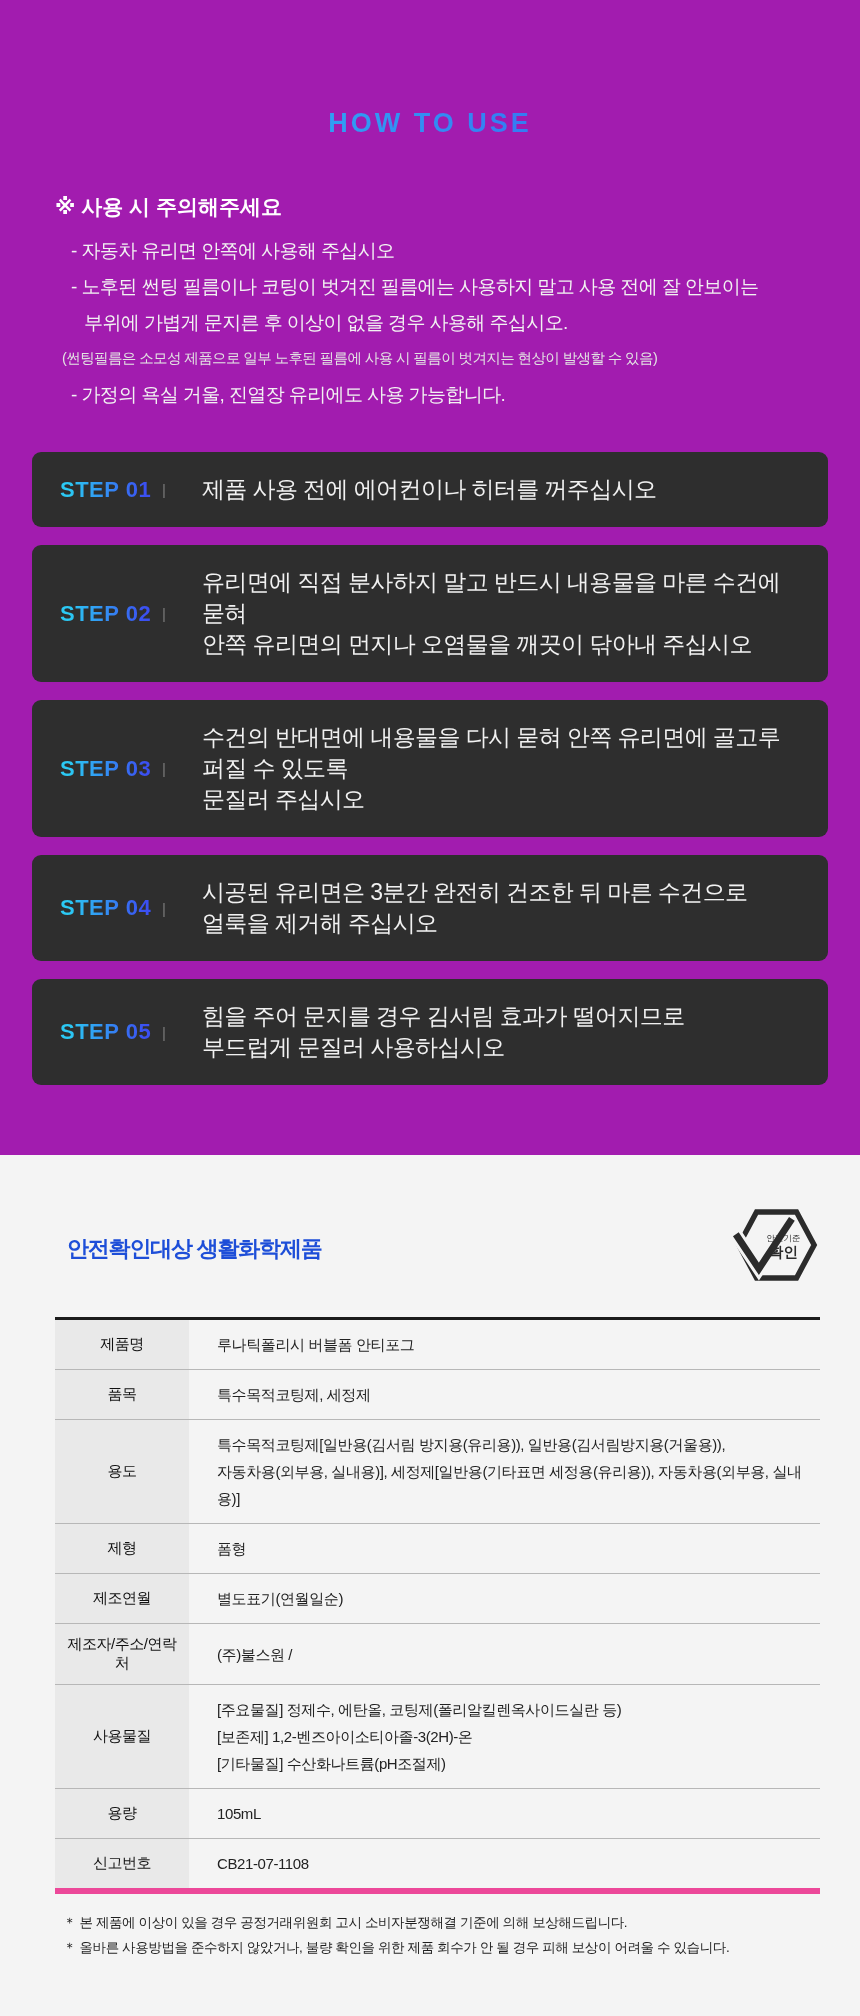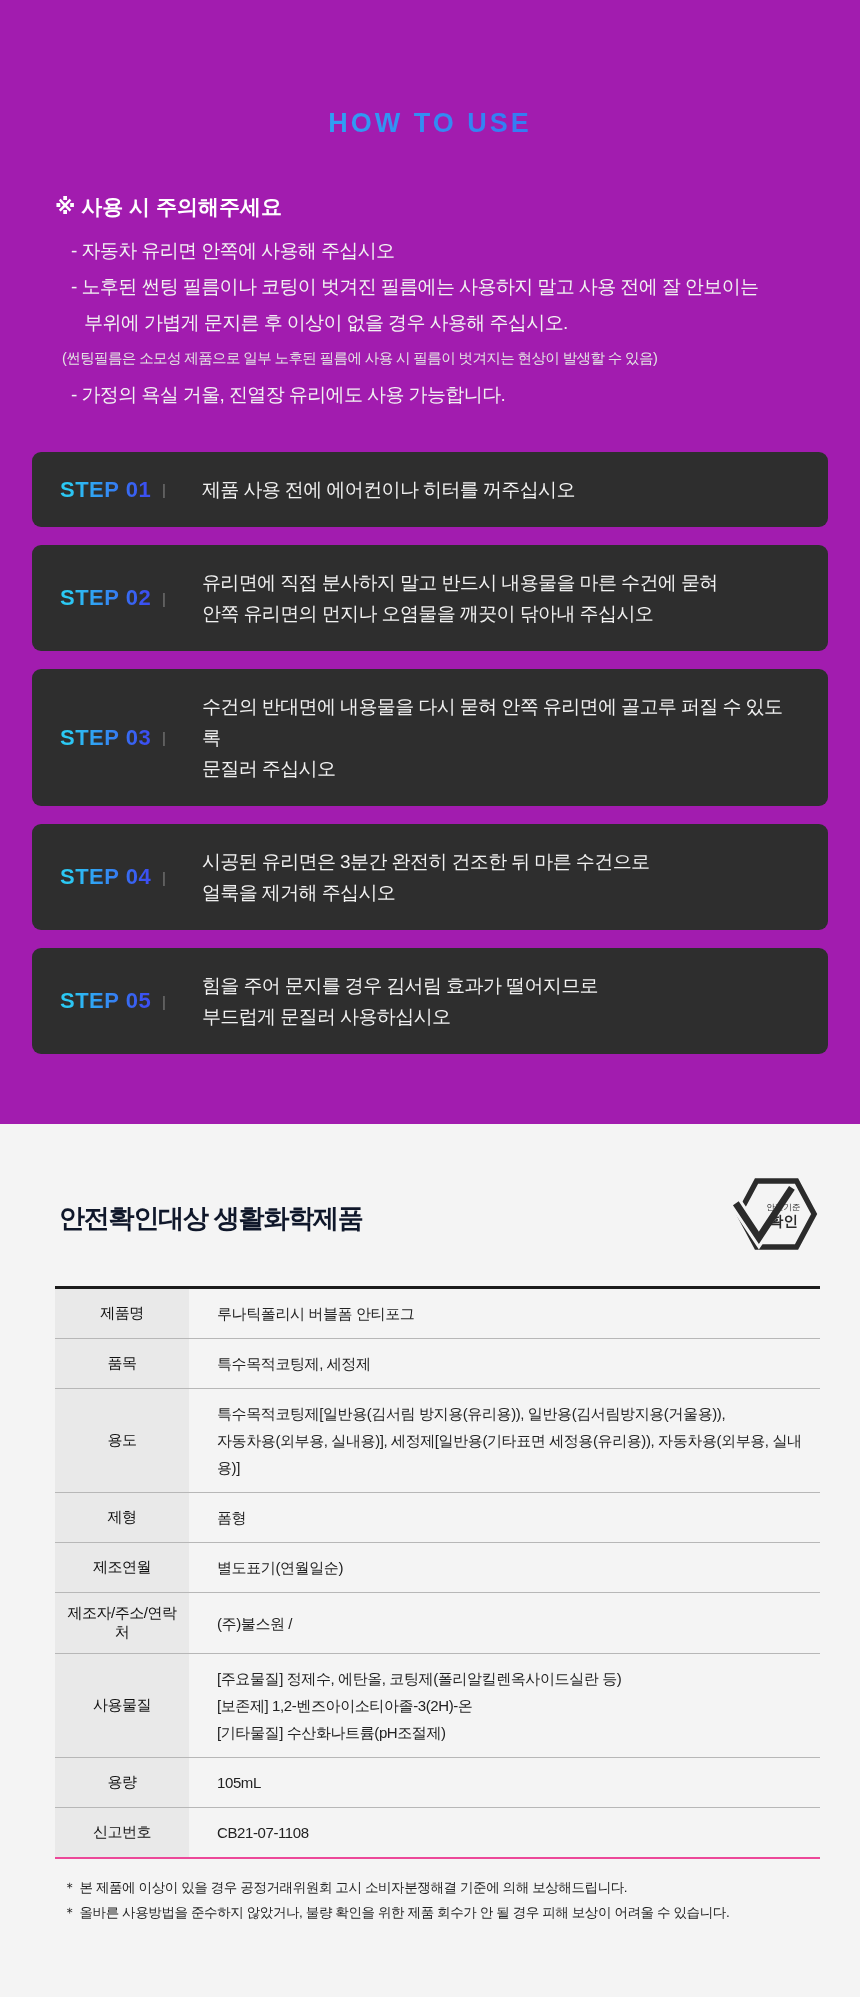--- a/index.html
+++ b/index.html
@@ -19,29 +19,29 @@
   .caution-heading{font-size:21px;font-weight:bold;color:#fff;margin-bottom:16px;}
   .c-line{font-size:19px;line-height:27px;margin:9px 16px;letter-spacing:-0.6px;}
   .c-line.cont{padding-left:13px;margin-top:2px;}
   .c-line.small{font-size:14.5px;color:#e3e3e3;padding-left:7px;margin:4px 0 8px;}
 
   .steps{margin:44px 32px 0;}
   .step{background:#2e2e2e;border-radius:9px;display:flex;align-items:center;
         padding:22px 28px;margin-bottom:18px;box-sizing:border-box;min-height:72px;gap:8px;}
   .step-label{font-size:22px;font-weight:bold;width:94px;flex:none;letter-spacing:0.5px;}
   .step-divider{color:#7a7a7a;font-size:15px;margin-right:28px;flex:none;}
-  .step-text{color:#f1f1f1;font-size:19px;line-height:31px;letter-spacing:-0.6px;}
+  .step-text{color:#f1f1f1;font-size:23px;line-height:31px;letter-spacing:-0.6px;}
 
   
   .light{background:#f4f4f4;padding:54px 40px 72px 55px;}
-  .section-heading{font-size:26px;font-weight:800;color:#0f172a;letter-spacing:-1.2px;margin:4px;}
+  .section-heading{font-size:22px;font-weight:800;color:#1d4ed8;letter-spacing:-1.2px;margin:12px;}
   .safety-head-row{display:flex;justify-content:space-between;align-items:center;padding-right:2px;}
   .badge{flex:none;margin-top:-4px;}
 
-  .info-table{margin-top:28px;border-top:3px solid #1c1c1c;border-bottom:2px solid #ec4899;}
+  .info-table{margin-top:28px;border-top:3px solid #1c1c1c;border-bottom:6px solid #ec4899;}
   .row{display:flex;border-bottom:1px solid #b7b7b7;}
   .row:last-child{border-bottom:none;}
   .cell-label{width:134px;flex:none;background:#e9e9e9;display:flex;align-items:center;
               justify-content:center;text-align:center;font-size:15px;color:#111;
               padding:11px 6px;box-sizing:border-box;letter-spacing:-0.5px;}
   .cell-value{flex:1;display:flex;flex-direction:column;justify-content:center;
               padding:11px 12px 11px 28px;font-size:15px;color:#222;line-height:27px;letter-spacing:-0.4px;}
 
   .footnotes{margin-top:16px;margin-left:8px;}
   .f-line{font-size:13.5px;color:#1e1e1e;line-height:25px;letter-spacing:-0.4px;}

